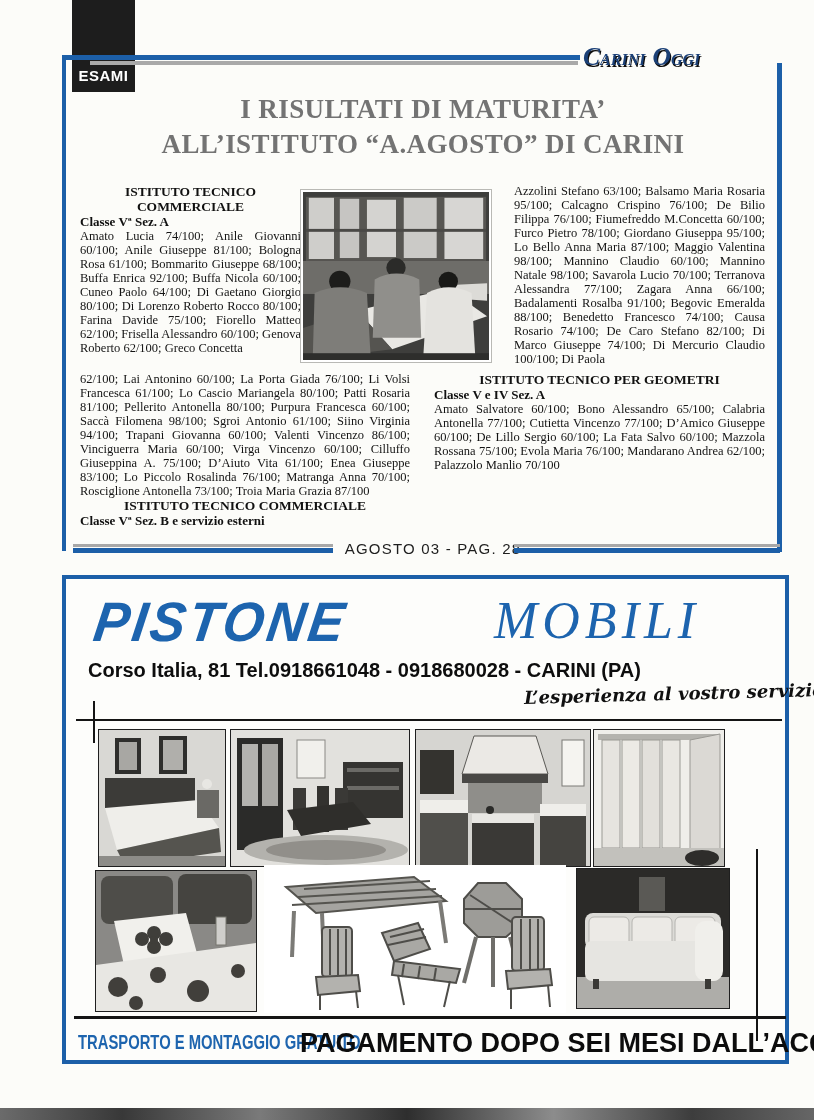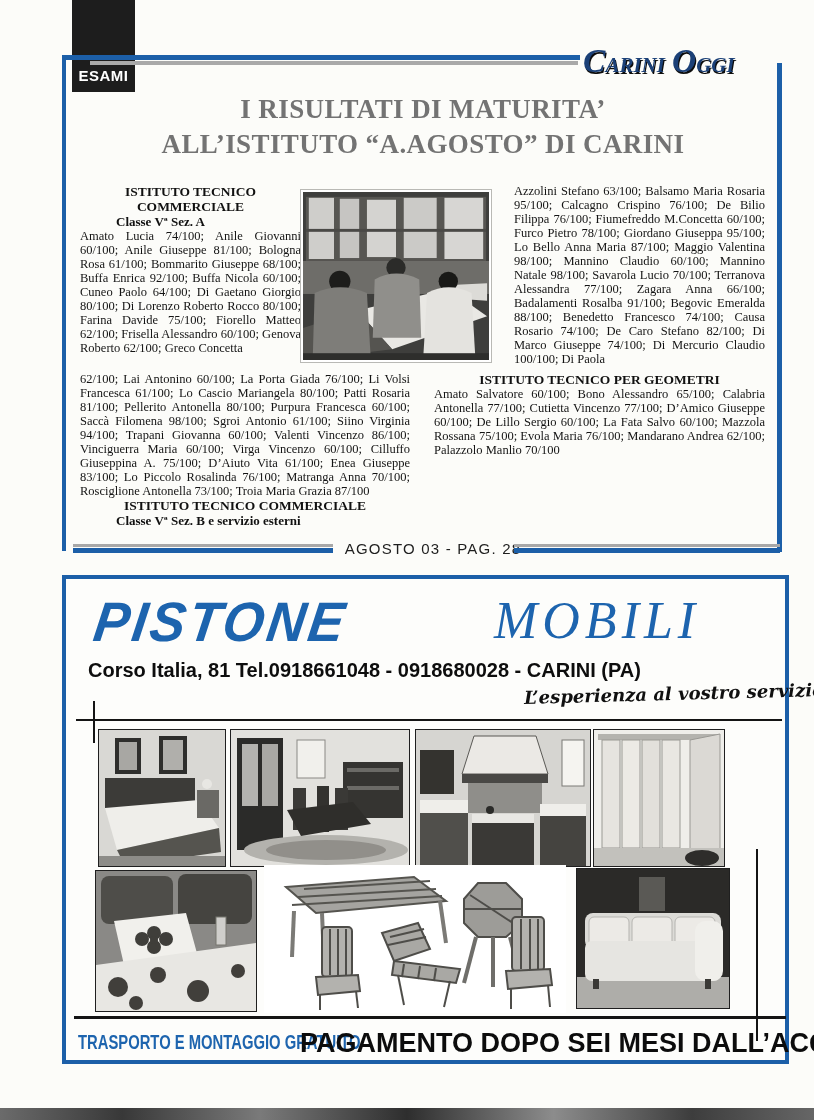--- a/index.html
+++ b/index.html
@@ -11,33 +11,33 @@
     font-family:"Liberation Sans",sans-serif;font-weight:bold;font-size:15px;letter-spacing:.5px;}
 
   
   .rule-top-blue{position:absolute;left:62px;top:55px;width:518px;height:5px;background:#1c5fa8;}
   .rule-top-gray{position:absolute;left:90px;top:61px;width:488px;height:4px;background:#a9a9a9;}
   .vline-left{position:absolute;left:62px;top:55px;width:4px;height:496px;background:#1c5fa8;}
   .vline-right{position:absolute;left:777px;top:63px;width:5px;height:489px;background:#1c5fa8;}
 
   
   .masthead{position:absolute;left:583px;top:42px;width:195px;color:#1b4077;font-style:italic;font-weight:bold;
-    font-size:21px;text-shadow:1px 2px 0 #0c0c0c;white-space:nowrap;}
+    font-size:16px;text-shadow:1px 2px 0 #0c0c0c;white-space:nowrap;}
   .masthead .mw{display:inline-block;text-transform:uppercase;}
   .masthead .mw::first-letter{font-size:1.6em;}
   .masthead .mw + .mw{margin-left:7px;}
 
   
   .headline{position:absolute;left:80px;top:92px;width:686px;text-align:center;color:#737373;
     font-weight:bold;font-size:27px;line-height:35px;letter-spacing:.4px;}
 
   
   .body-text{font-size:12.5px;line-height:14px;text-align:justify;color:#131313;}
   .sec-header{text-align:center;font-weight:bold;font-size:13.5px;line-height:15px;color:#111;}
-  .class-label{font-weight:bold;font-size:13px;line-height:15px;color:#111;margin-left:36px;}
+  .class-label{font-weight:bold;font-size:13px;line-height:15px;color:#111;}
   .col-left{position:absolute;left:80px;top:184px;width:221px;}
   .col-right{position:absolute;left:514px;top:184px;width:251px;}
   .below-left{position:absolute;left:80px;top:372px;width:330px;}
   .below-right{position:absolute;left:434px;top:372px;width:331px;}
 
   .photo-classroom{position:absolute;left:300px;top:189px;width:192px;height:174px;background:#fff;
     padding:2px;border:1px solid #b9b9b5;box-sizing:border-box;}
   .photo-classroom svg{display:block;width:100%;height:100%;}
 
   
@@ -142,20 +142,21 @@
     <div class="body-text">Azzolini Stefano 63/100; Balsamo Maria Rosaria 95/100; Calcagno Crispino 76/100; De Bilio Filippa 76/100; Fiumefreddo M.Concetta 60/100; Furco Pietro 78/100; Giordano Giuseppa 95/100; Lo Bello Anna Maria 87/100; Maggio Valentina 98/100; Mannino Claudio 60/100; Mannino Natale 98/100; Savarola Lucio 70/100; Terranova Alessandra 77/100; Zagara Anna 66/100; Badalamenti Rosalba 91/100; Begovic Emeralda 88/100; Benedetto Francesco 74/100; Causa Rosario 74/100; De Caro Stefano 82/100; Di Marco Giuseppe 74/100; Di Mercurio Claudio 100/100; Di Paola</div>
   </div>
 
   <div class="below-left">
     <div class="body-text">62/100; Lai Antonino 60/100; La Porta Giada 76/100; Li Volsi Francesca 61/100; Lo Cascio Mariangela 80/100; Patti Rosaria 81/100; Pellerito Antonella 80/100; Purpura Francesca 60/100; Saccà Filomena 98/100; Sgroi Antonio 61/100; Siino Virginia 94/100; Trapani Giovanna 60/100; Valenti Vincenzo 86/100; Vinciguerra Maria 60/100; Virga Vincenzo 60/100; Cilluffo Giuseppina A. 75/100; D’Aiuto Vita 61/100; Enea Giuseppe 83/100; Lo Piccolo Rosalinda 76/100; Matranga Anna 70/100; Rosciglione Antonella 73/100; Troia Maria Grazia 87/100</div>
     <div class="sec-header">ISTITUTO TECNICO COMMERCIALE</div>
     <div class="class-label">Classe Vª Sez. B e servizio esterni</div>
   </div>
   <div class="below-right">
     <div class="sec-header">ISTITUTO TECNICO PER GEOMETRI</div>
+    <div class="class-label">Classe V  e IV Sez. A</div>
     <div class="body-text">Amato Salvatore 60/100; Bono Alessandro 65/100; Calabria Antonella 77/100; Cutietta Vincenzo 77/100; D’Amico Giuseppe 60/100; De Lillo Sergio 60/100; La Fata Salvo 60/100; Mazzola Rossana 75/100; Evola Maria 76/100; Mandarano Andrea 62/100; Palazzolo Manlio 70/100</div>
   </div>
 
   <div class="footer-rule left">
     <div class="rl-gray"></div>
     <div class="rl-blue"></div>
   </div>
   <div class="footer-text">AGOSTO  03 - PAG. 28</div>
   <div class="footer-rule right">
     <div class="rl-gray"></div>

